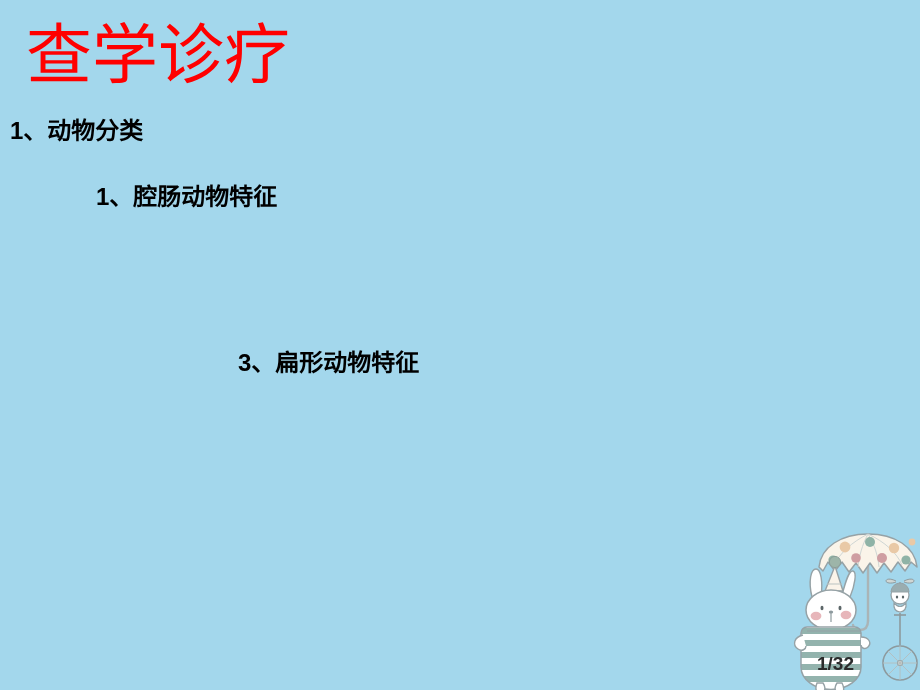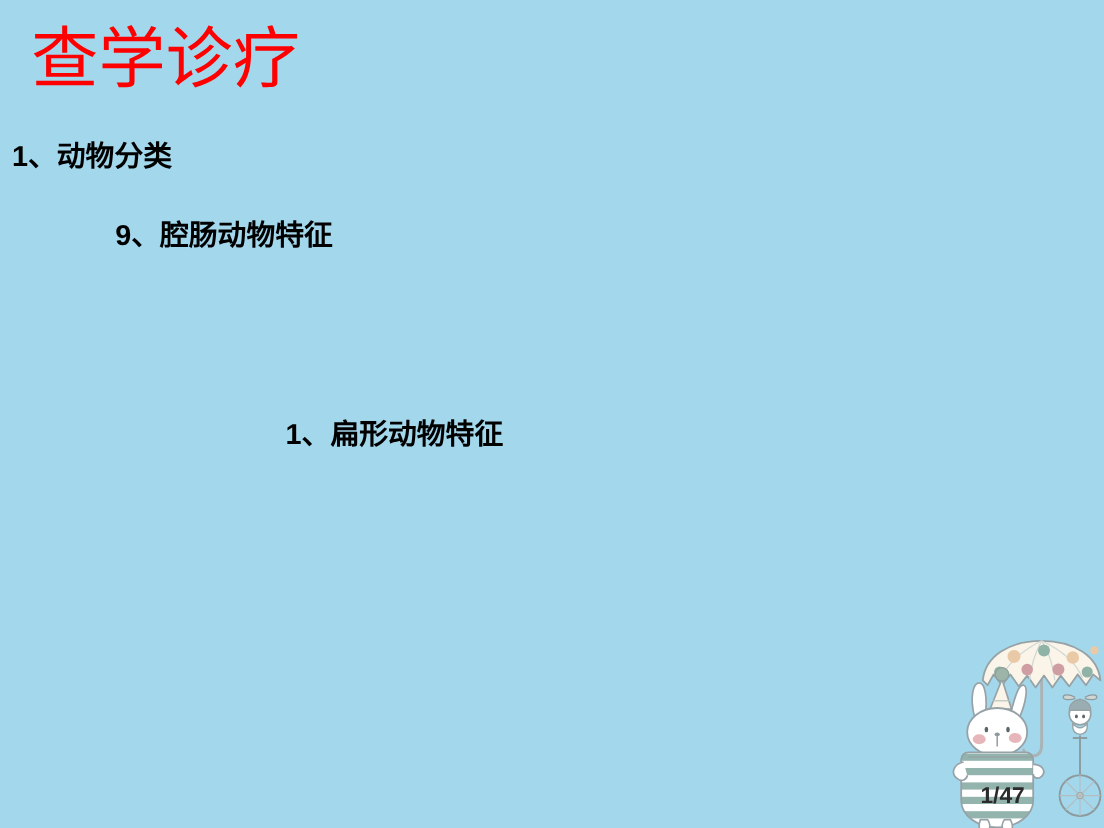--- a/index.html
+++ b/index.html
@@ -21,21 +21,21 @@
     background: #a3d7ec;
     overflow: hidden;
   }
 
   
   #slide-title {
     position: absolute;
     left: 26px;
     top: 20px;
     font-family: "Liberation Serif", "DejaVu Serif", serif;
-    font-size: 56px;
+    font-size: 66px;
     line-height: 1.08;
     letter-spacing: 0px;
     color: #ff0000;
     white-space: nowrap;
     font-weight: 400;
   }
 
   
   .outline-item {
     position: absolute;
@@ -78,24 +78,24 @@
 </style>
 </head>
 <body>
 
 <div id="slide" style="background: rgb(163, 215, 236);">
 
   <div id="slide-title" style="color: rgb(255, 0, 0);">查学诊疗</div>
 
   <div class="outline-item l1">1、动物分类</div>
 
-  <div class="outline-item l2">9、腔肠动物特征</div>
+  <div class="outline-item l2">1、腔肠动物特征</div>
 
 
-  <div class="outline-item l4">1、扁形动物特征</div>
+  <div class="outline-item l4">3、扁形动物特征</div>
 
 
   <div id="decoration">
     <svg width="130" height="165" viewBox="0 0 130 165" xmlns="http://www.w3.org/2000/svg">
 
       <g>
         <line x1="78" y1="16" x2="78" y2="22" stroke="#96a2a6" stroke-width="1.6" stroke-linecap="round"></line>
         <circle cx="78" cy="14" r="1.7" fill="#f7f2e8" stroke="#96a2a6" stroke-width="1.1"></circle>
         <line x1="78" y1="38" x2="78" y2="96" stroke="#aab4b6" stroke-width="2.4" stroke-linecap="round"></line>
         <path d="M78 96 q0 9 -8 9 q-6 0 -7 -5" fill="none" stroke="#aab4b6" stroke-width="2.4" stroke-linecap="round"></path>
@@ -182,15 +182,15 @@
         <circle cx="110" cy="138" r="2.6" fill="#cfd6d4" stroke="#8d9a9e" stroke-width="1"></circle>
         <line x1="110" y1="121" x2="110" y2="155" stroke="#b4bdbd" stroke-width="0.9"></line>
         <line x1="93" y1="138" x2="127" y2="138" stroke="#b4bdbd" stroke-width="0.9"></line>
         <line x1="98" y1="126" x2="122" y2="150" stroke="#b4bdbd" stroke-width="0.9"></line>
         <line x1="122" y1="126" x2="98" y2="150" stroke="#b4bdbd" stroke-width="0.9"></line>
       </g>
 
     </svg>
   </div>
 
-  <div id="page-indicator">1/47</div>
+  <div id="page-indicator">1/32</div>
 
 </div>
 
 </body></html>

